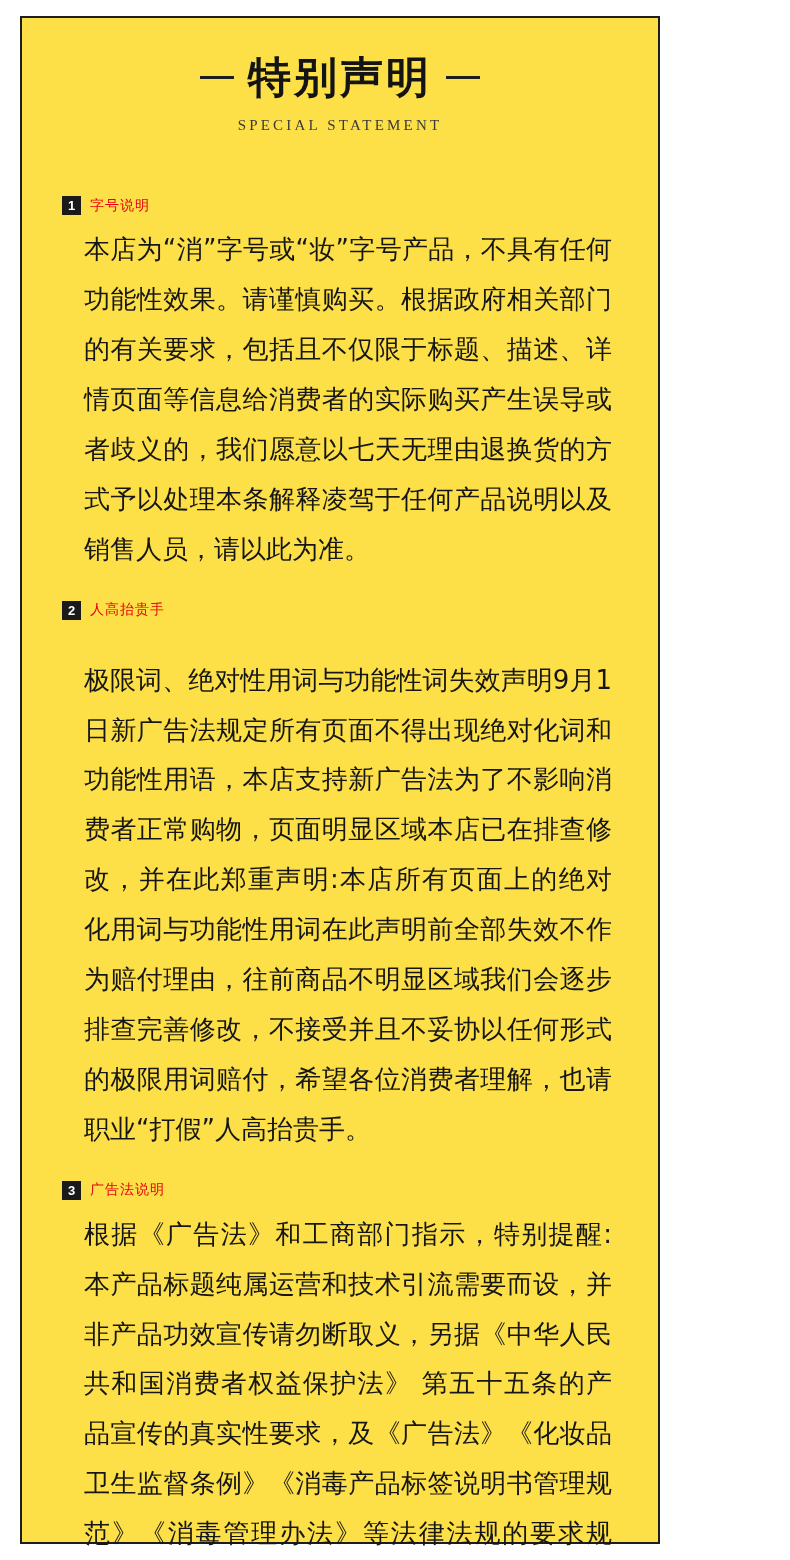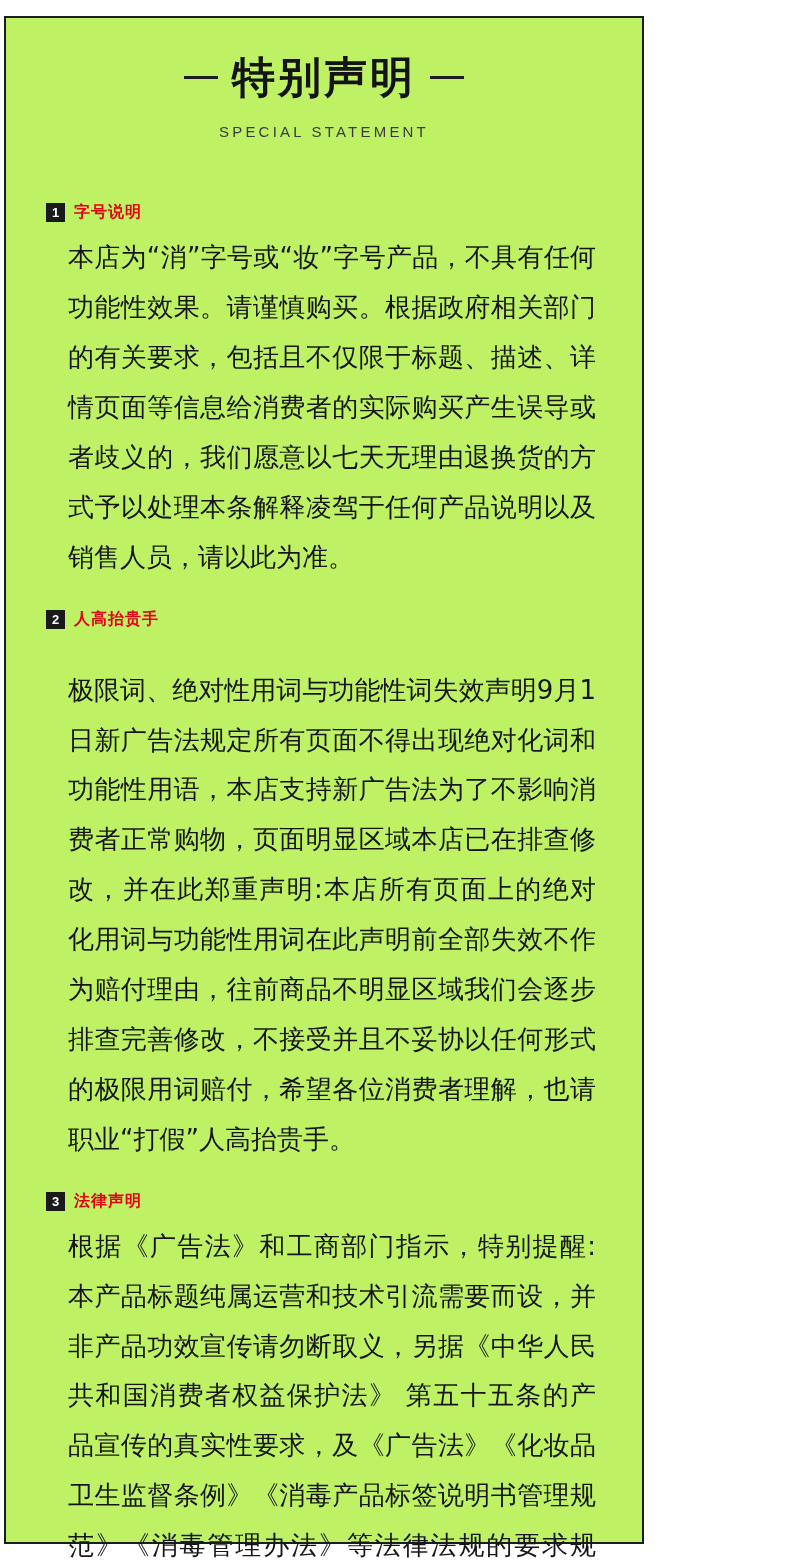--- a/index.html
+++ b/index.html
@@ -10,27 +10,27 @@
   body {
     width: 790px;
     height: 1560px;
     font-family: "Liberation Sans", "DejaVu Sans", sans-serif;
     color: #1a1a1a;
     position: relative;
     overflow: hidden;
   }
   .page {
     position: absolute;
-    left: 4px;
+    left: 20px;
     top: 16px;
     width: 640px;
     height: 1528px;
     border: 2px solid #1d1d1d;
     box-sizing: border-box;
-    background: #bef264;
+    background: #fde047;
   }
   
   .header {
     position: relative;
     margin-top: 36px;
     text-align: center;
   }
   .title-row {
     display: flex;
     align-items: center;
@@ -44,25 +44,25 @@
   }
   .main-title {
     font-size: 43px;
     font-weight: bold;
     letter-spacing: 3px;
     line-height: 1.1;
     color: #141414;
     font-family: "DejaVu Sans", "Liberation Sans", sans-serif;
   }
   .sub-title {
-    margin-top: 22px;
+    margin-top: 16px;
     font-size: 15px;
     letter-spacing: 3.2px;
     color: #3a3a3a;
-    font-family: Liberation Sans, sans-serif;
+    font-family: Liberation Serif, serif;
   }
 
   
   .content {
     padding: 0 46px 0 40px;
     margin-top: 62px;
   }
   .section {
     margin-bottom: 26px;
   }
@@ -80,22 +80,22 @@
     height: 19px;
     background: #1a1a1a;
     color: #ffffff;
     font-size: 13px;
     font-weight: bold;
     font-family: "Liberation Sans", sans-serif;
     flex: 0 0 auto;
   }
   .sec-title {
     color: #e60012;
-    font-size: 16px;
-    font-weight: bold;
+    font-size: 14px;
+    font-weight: normal;
     letter-spacing: 1px;
     font-family: "DejaVu Sans", "Liberation Sans", sans-serif;
   }
   .para {
     font-size: 26px;
     line-height: 1.92;
     color: #161616;
     text-align: justify;
     text-justify: inter-ideograph;
     margin: 0 0 2px 0;
@@ -133,19 +133,19 @@
       <div class="sec-head">
         <span class="sec-num">2</span>
         <span class="sec-title">人高抬贵手</span>
       </div>
       <p class="para">极限词、绝对性用词与功能性词失效声明9月1日新广告法规定所有页面不得出现绝对化词和功能性用语，本店支持新广告法为了不影响消费者正常购物，页面明显区域本店已在排查修改，并在此郑重声明:本店所有页面上的绝对化用词与功能性用词在此声明前全部失效不作为赔付理由，往前商品不明显区域我们会逐步排查完善修改，不接受并且不妥协以任何形式的极限用词赔付，希望各位消费者理解，也请职业“打假”人高抬贵手。</p>
     </div>
 
     <div class="section sec-3">
       <div class="sec-head">
         <span class="sec-num">3</span>
-        <span class="sec-title">法律声明</span>
+        <span class="sec-title">广告法说明</span>
       </div>
       <p class="para">根据《广告法》和工商部门指示，特别提醒:本产品标题纯属运营和技术引流需要而设，并非产品功效宣传请勿断取义，另据《中华人民共和国消费者权益保护法》 第五十五条的产品宣传的真实性要求，及《广告法》《化妆品卫生监督条例》《消毒产品标签说明书管理规范》《消毒管理办法》等法律法规的要求规定，本店承诺:所售产品为官方授权，产品实际配方(结构)与产品包装或说明书所述一致宝贝标题仅仅只是为了迎合买家搜索习惯而使用的关键词，不代表本品本身的实际功效与特性。本页图文视频等信息仅供参考，产品的实际成分及功效以产品包装盒和说明书为准，请知悉。</p>
     </div>
 
   </div>
 </div>
 
 </body></html>

